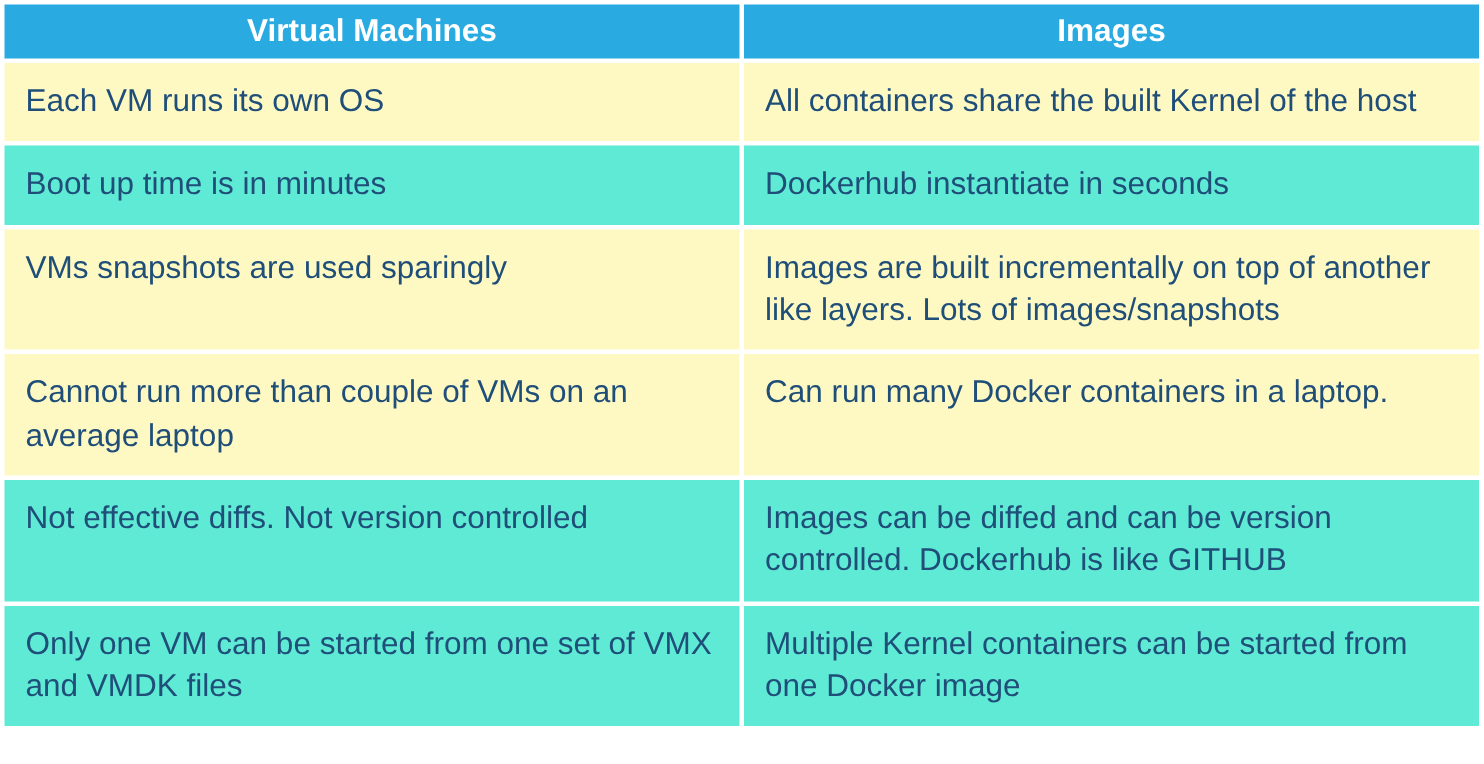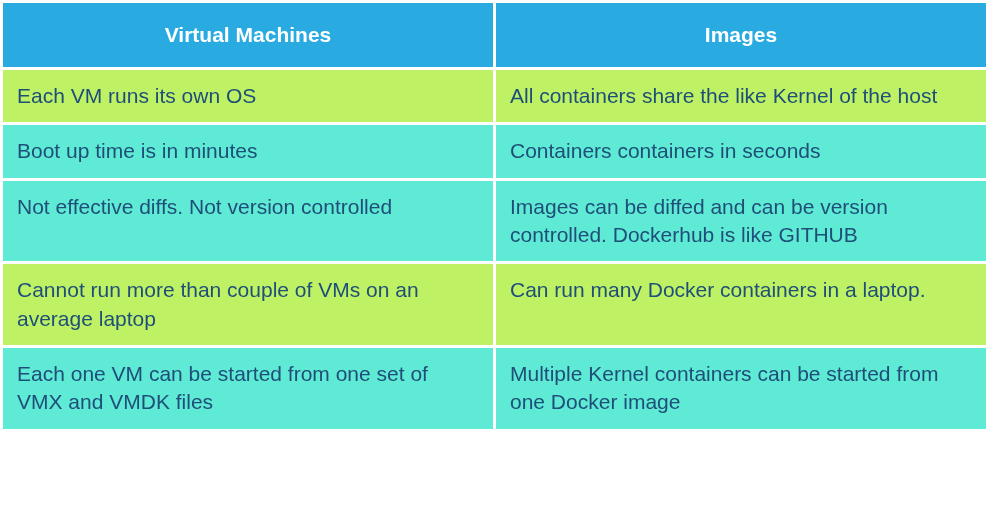--- a/index.html
+++ b/index.html
@@ -17,64 +17,68 @@
       width: 100%;
       border-collapse: separate;
       border-spacing: 3px;
     }
     .header-row th {
       background: #29abe2;
       color: #ffffff;
       font-weight: bold;
       font-size: 21px;
       text-align: center;
-      padding: 20px 12px;
+      padding: 6px 12px;
       width: 50%;
       margin-top: 31px;
     }
     .data-row td {
       color: #1f4e79;
       font-size: 21px;
       padding: 12px 14px;
       vertical-align: top;
       line-height: 1.35;
       width: 50%;
     }
     .row-even td {
-      background: #bef264;
+      background: #fef9c3;
     }
     .row-odd td {
       background: #5eead4;
     }
   </style>
 </head>
 <body>
 
 <table class="table">
   <thead>
     <tr class="header-row">
       <th>Virtual Machines</th>
       <th>Images</th>
     </tr>
   </thead>
   <tbody>
     <tr class="data-row row-even">
       <td>Each VM runs its own OS</td>
-      <td>All containers share the like Kernel of the host</td>
+      <td>All containers share the built Kernel of the host</td>
     </tr>
     <tr class="data-row row-odd">
       <td>Boot up time is in minutes</td>
-      <td>Containers containers in seconds</td>
+      <td>Dockerhub instantiate in seconds</td>
     </tr>
-    <tr class="data-row row-odd">
-      <td>Not effective diffs. Not version controlled</td>
-      <td>Images can be diffed and can be version controlled. Dockerhub is like GITHUB</td>
+    <tr class="data-row row-even">
+      <td>VMs snapshots are used sparingly</td>
+      <td>Images are built incrementally on top of another like layers. Lots of images/snapshots</td>
     </tr>
     <tr class="data-row row-even">
       <td>Cannot run more than couple of VMs on an average laptop</td>
       <td>Can run many Docker containers in a laptop.</td>
     </tr>
     <tr class="data-row row-odd">
-      <td>Each one VM can be started from one set of VMX and VMDK files</td>
+      <td>Not effective diffs. Not version controlled</td>
+      <td>Images can be diffed and can be version controlled. Dockerhub is like GITHUB</td>
+    </tr>
+    <tr class="data-row row-odd">
+      <td>Only one VM can be started from one set of VMX and VMDK files</td>
       <td>Multiple Kernel containers can be started from one Docker image</td>
     </tr>
   </tbody>
 </table>
 
 </body></html>

